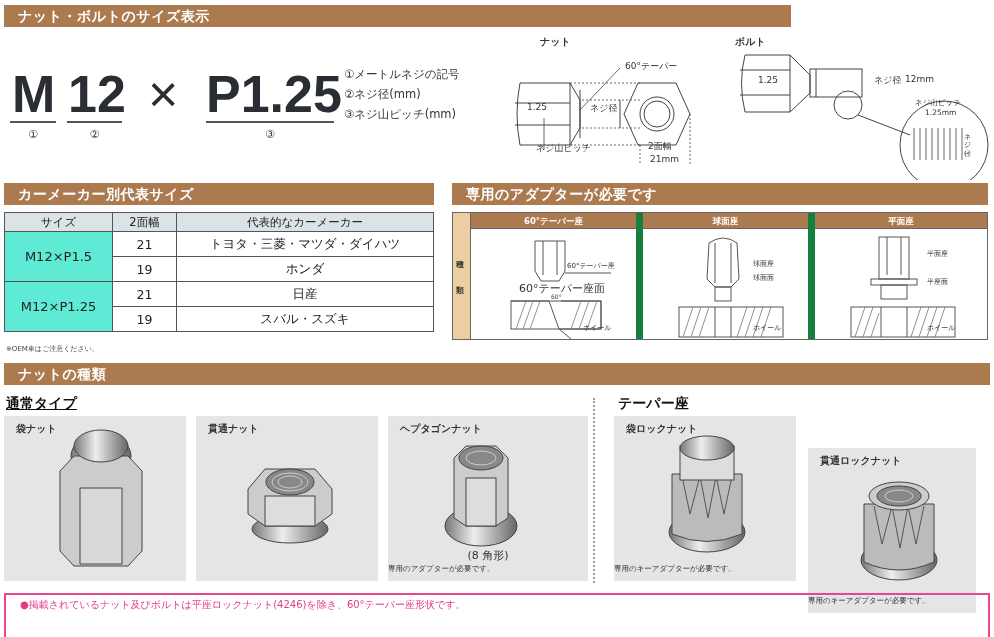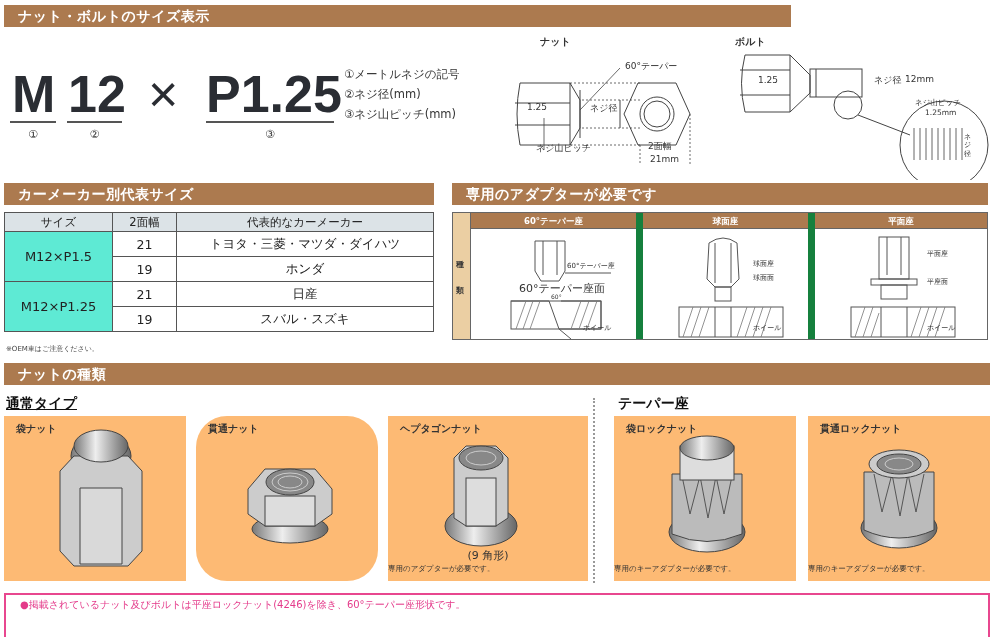--- a/index.html
+++ b/index.html
@@ -25,21 +25,21 @@
 
   
   .shape-table { position: absolute; left: 452px; top: 212px; width: 536px; height: 128px; border: 1px solid #666; }
   .shape-side { position: absolute; left: 0; top: 0; width: 18px; height: 126px; background: #ebcfa3; border-right: 1px solid #666; }
   .shape-side span { position: absolute; left: 3px; font-size: 8px; font-weight: bold; color: #333; }
   .shape-col { position: absolute; top: 0; height: 126px; border-right: 7px solid #15803d; }
   .shape-head { height: 16px; background: #ac7a4f; color: #fff; font-size: 8.5px; font-weight: bold; text-align: center; line-height: 16px; border-bottom: 1px solid #666; }
 
   
   .subhead { position: absolute; font-size: 14px; font-weight: bold; color: #111; }
-  .card { position: absolute; top: 416px; height: 165px; background: #fdba74; }
+  .card { position: absolute; top: 416px; height: 165px; background: #e5e5e5; }
   .card-title { position: absolute; left: 12px; top: 6px; font-size: 10px; font-weight: bold; color: #333; }
   .card-cap { position: absolute; left: 0; right: 0; text-align: left; font-size: 7.5px; color: #333; }
   .card-cap-big { position: absolute; left: 0; right: 0; text-align: center; font-size: 11px; color: #333; }
   .dotline { position: absolute; left: 593px; top: 398px; width: 0; height: 185px; border-left: 2px dotted #999; }
 
   .warning { position: absolute; left: 4px; top: 593px; width: 986px; height: 50px; border: 2px solid #e8478f; padding: 3px 14px; font-size: 10px; line-height: 14px; color: #e43a8a; }
 </style>
 </head>
 <body>
 
@@ -262,58 +262,58 @@
           <stop offset="1" stop-color="#666"></stop>
         </linearGradient>
       </defs>
     <ellipse cx="47" cy="30" rx="30" ry="22" fill="url(#mg)" stroke="#444"></ellipse>
     <path d="M6 45 L20 30 L74 30 L88 45 L88 125 L74 140 L20 140 L6 125 Z" fill="#ccc" stroke="#444"></path>
     <path d="M26 62 L68 62 L68 138 L26 138 Z" fill="#d9d9d9" stroke="#444"></path>
     <ellipse cx="47" cy="20" rx="27" ry="16" fill="url(#mg)" stroke="#444"></ellipse>
   </svg>
 </div>
 
-<div class="card" style="left:196px;width:182px;border-radius:31px;">
+<div class="card" style="left:196px;width:182px;">
   <div class="card-title">貫通ナット</div>
   <svg class="abs" style="left:44px;top:38px;" width="100" height="100">
     <ellipse cx="50" cy="75" rx="38" ry="14" fill="url(#mg)" stroke="#444"></ellipse>
     <path d="M8 35 L25 15 L75 15 L92 35 L92 60 L75 72 L25 72 L8 60 Z" fill="#ccc" stroke="#444"></path>
     <rect x="25" y="42" width="50" height="30" fill="#ddd" stroke="#444"></rect>
     <ellipse cx="50" cy="28" rx="24" ry="13" fill="#888" stroke="#444"></ellipse>
     <ellipse cx="50" cy="28" rx="18" ry="9" fill="none" stroke="#ccc"></ellipse>
     <ellipse cx="50" cy="28" rx="12" ry="6" fill="none" stroke="#ccc"></ellipse>
   </svg>
 </div>
 
 <div class="card" style="left:388px;width:200px;">
   <div class="card-title">ヘプタゴンナット</div>
   <svg class="abs" style="left:48px;top:22px;" width="90" height="110">
     <ellipse cx="45" cy="88" rx="36" ry="20" fill="url(#mg)" stroke="#444"></ellipse>
     <path d="M18 20 L30 8 L60 8 L72 20 L72 80 L60 88 L30 88 L18 80 Z" fill="#ccc" stroke="#444"></path>
     <rect x="30" y="40" width="30" height="48" fill="#ddd" stroke="#444"></rect>
     <ellipse cx="45" cy="20" rx="22" ry="12" fill="#888" stroke="#444"></ellipse>
     <ellipse cx="45" cy="20" rx="15" ry="7" fill="none" stroke="#ccc"></ellipse>
   </svg>
-  <div class="card-cap-big" style="top:132px;">(9 角形)</div>
+  <div class="card-cap-big" style="top:132px;">(8 角形)</div>
   <div class="card-cap" style="top:148px;">専用のアダプターが必要です。</div>
 </div>
 
 <div class="card" style="left:614px;width:182px;">
   <div class="card-title">袋ロックナット</div>
   <svg class="abs" style="left:48px;top:18px;" width="90" height="120">
     <ellipse cx="45" cy="98" rx="38" ry="20" fill="url(#mg)" stroke="#444"></ellipse>
     <path d="M10 40 L80 40 L80 100 Q45 115 10 100 Z" fill="#bbb" stroke="#444"></path>
     <path d="M20 42 L28 80 L38 42 L46 84 L54 42 L62 80 L70 42" fill="none" stroke="#555"></path>
     <rect x="18" y="12" width="54" height="34" fill="#ddd" stroke="#444"></rect>
     <ellipse cx="45" cy="14" rx="27" ry="12" fill="url(#mg)" stroke="#444"></ellipse>
   </svg>
   <div class="card-cap" style="top:148px;">専用のキーアダプターが必要です。</div>
 </div>
 
-<div class="card" style="left:808px;width:182px;">
+<div class="card" style="left:808px;width:168px;margin-top:32px;">
   <div class="card-title">貫通ロックナット</div>
   <svg class="abs" style="left:46px;top:26px;" width="90" height="110">
     <ellipse cx="45" cy="86" rx="38" ry="20" fill="url(#mg)" stroke="#444"></ellipse>
     <path d="M10 30 L80 30 L80 88 Q45 104 10 88 Z" fill="#bbb" stroke="#444"></path>
     <path d="M20 32 L28 70 L38 32 L46 74 L54 32 L62 70 L70 32" fill="none" stroke="#555"></path>
     <ellipse cx="45" cy="22" rx="30" ry="14" fill="#ccc" stroke="#444"></ellipse>
     <ellipse cx="45" cy="22" rx="22" ry="10" fill="#888" stroke="#444"></ellipse>
     <ellipse cx="45" cy="22" rx="14" ry="6" fill="none" stroke="#ccc"></ellipse>
   </svg>
   <div class="card-cap" style="top:148px;">専用のキーアダプターが必要です。</div>

